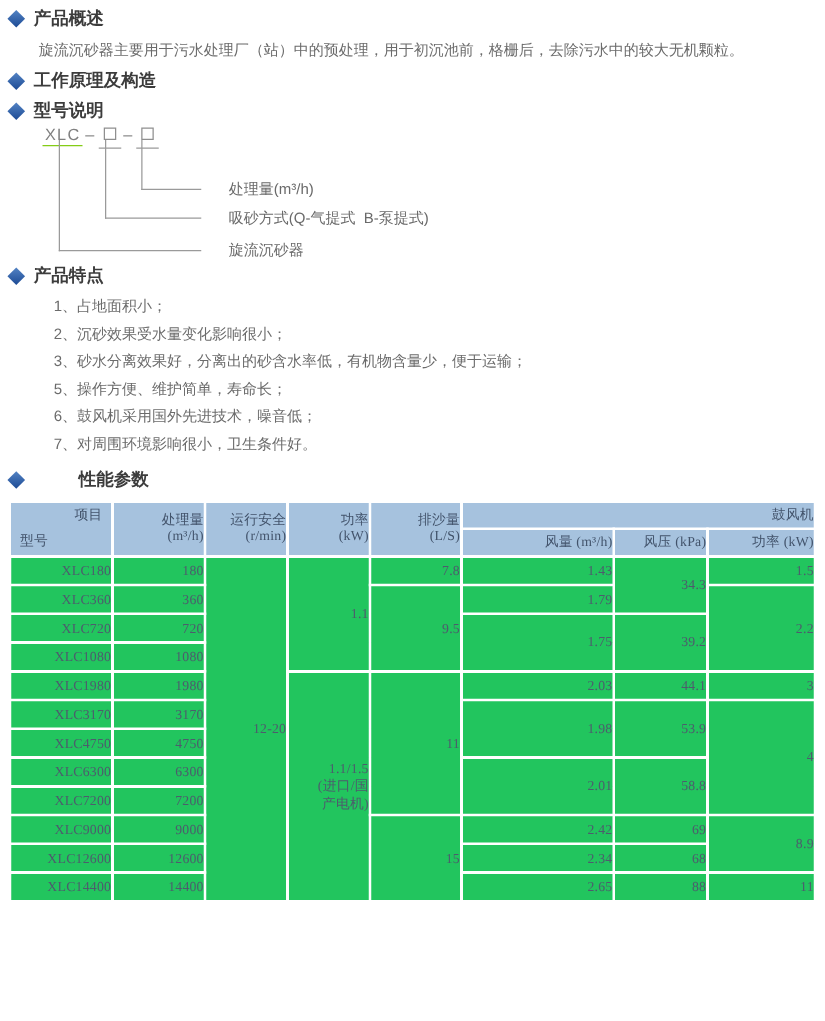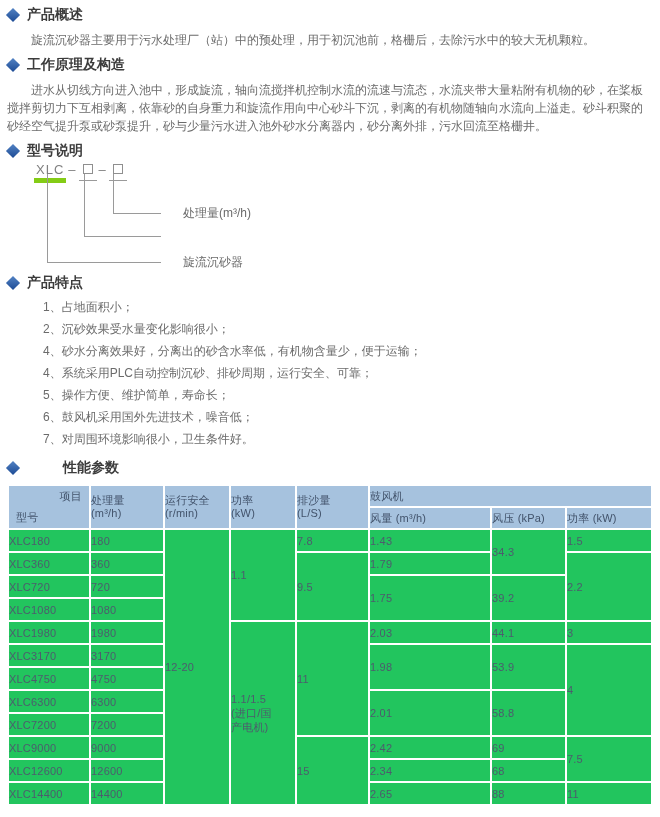--- a/index.html
+++ b/index.html
@@ -31,21 +31,21 @@
   }
 
   
   .diagram { position:relative; height:106px; margin-top:2px; }
   .code-line {
     position:absolute; left:27px; top:1px;
     font-size:13px; color:#808080; letter-spacing:1px;
   }
   .code-xlc {
     display:inline-block; padding:0 2px 1px 2px;
-    border-bottom:5px solid #84cc16;
+    border-bottom:1px solid #84cc16;
   }
   .code-dash { display:inline-block; padding:0 2px; }
   .code-box-u {
     display:inline-block; padding:0 4px 3px 4px;
     border-bottom:1px solid #9a9a9a;
   }
   .code-box {
     display:inline-block; width:8px; height:8px;
     border:1px solid #8f8f8f; background:#fff;
   }
@@ -66,21 +66,21 @@
   .l3 { top:94px; }
 
   
   .features { margin:5px 0 0 23px; }
   .feature-item { font-size:12px; line-height:22px; color:#6b6b6b;margin-left:13px; }
 
   
   .perf-table {
     border-collapse:collapse; table-layout:fixed;
     width:644px; margin-top:8px;
-    font-size:11px; text-align:left; letter-spacing:0.2px;
+    font-size:11px; text-align:right; letter-spacing:0.2px;font-family:Liberation Serif, serif;
   }
   .perf-table th, .perf-table td {
     border:2px solid #ffffff; padding:0; font-weight:normal;
     overflow:hidden;
   }
   .perf-table thead th {
     background:#a6c2de; color:#42536b; height:20px; line-height:13px;
   }
   .perf-table tbody td {
     background:#22c55e; color:#4d5c6d; height:21px;
@@ -99,47 +99,46 @@
   <div class="section-title first">
     <span class="diamond"></span>
     <span>产品概述</span>
   </div>
   <div class="para">旋流沉砂器主要用于污水处理厂（站）中的预处理，用于初沉池前，格栅后，去除污水中的较大无机颗粒。</div>
 
   <div class="section-title">
     <span class="diamond"></span>
     <span>工作原理及构造</span>
   </div>
-  <div class="para">进水从切线方向进入池中，形成旋流，轴向流搅拌机控制水流的流速与流态，水流夹带大量粘附有机物的砂，在桨板搅拌剪切力下互相剥离，依靠砂的自身重力和旋流作用向中心砂斗下沉，剥离的有机物随轴向水流向上溢走。砂斗积聚的砂经空气提升泵或砂泵提升，砂与少量污水进入池外砂水分离器内，砂分离外排，污水回流至格栅井。</div>
 
   <div class="section-title">
     <span class="diamond"></span>
     <span>型号说明</span>
   </div>
 
   <div class="diagram">
     <div class="code-line">
       <span class="code-xlc">XLC</span><span class="code-dash">–</span><span class="code-box-u"><span class="code-box"></span></span><span class="code-dash">–</span><span class="code-box-u"><span class="code-box"></span></span>
     </div>
     <div class="connector c1"></div>
     <div class="connector c2"></div>
     <div class="connector c3"></div>
     <div class="dlabel l1">处理量(m³/h)</div>
+    <div class="dlabel l2">吸砂方式(Q-气提式  B-泵提式)</div>
     <div class="dlabel l3">旋流沉砂器</div>
   </div>
 
   <div class="section-title">
     <span class="diamond"></span>
     <span>产品特点</span>
   </div>
   <div class="features">
     <div class="feature-item">1、占地面积小；</div>
     <div class="feature-item">2、沉砂效果受水量变化影响很小；</div>
-    <div class="feature-item">4、砂水分离效果好，分离出的砂含水率低，有机物含量少，便于运输；</div>
-    <div class="feature-item">4、系统采用PLC自动控制沉砂、排砂周期，运行安全、可靠；</div>
+    <div class="feature-item">3、砂水分离效果好，分离出的砂含水率低，有机物含量少，便于运输；</div>
     <div class="feature-item">5、操作方便、维护简单，寿命长；</div>
     <div class="feature-item">6、鼓风机采用国外先进技术，噪音低；</div>
     <div class="feature-item">7、对周围环境影响很小，卫生条件好。</div>
   </div>
 
   <div class="section-title" style="margin-top:10px;gap:44px;">
     <span class="diamond"></span>
     <span>性能参数</span>
   </div>
 
@@ -243,21 +242,21 @@
       <tr>
         <td>XLC7200</td>
         <td>7200</td>
       </tr>
       <tr>
         <td>XLC9000</td>
         <td>9000</td>
         <td rowspan="3">15</td>
         <td>2.42</td>
         <td>69</td>
-        <td rowspan="2">7.5</td>
+        <td rowspan="2">8.9</td>
       </tr>
       <tr>
         <td>XLC12600</td>
         <td>12600</td>
         <td>2.34</td>
         <td>68</td>
       </tr>
       <tr>
         <td>XLC14400</td>
         <td>14400</td>

